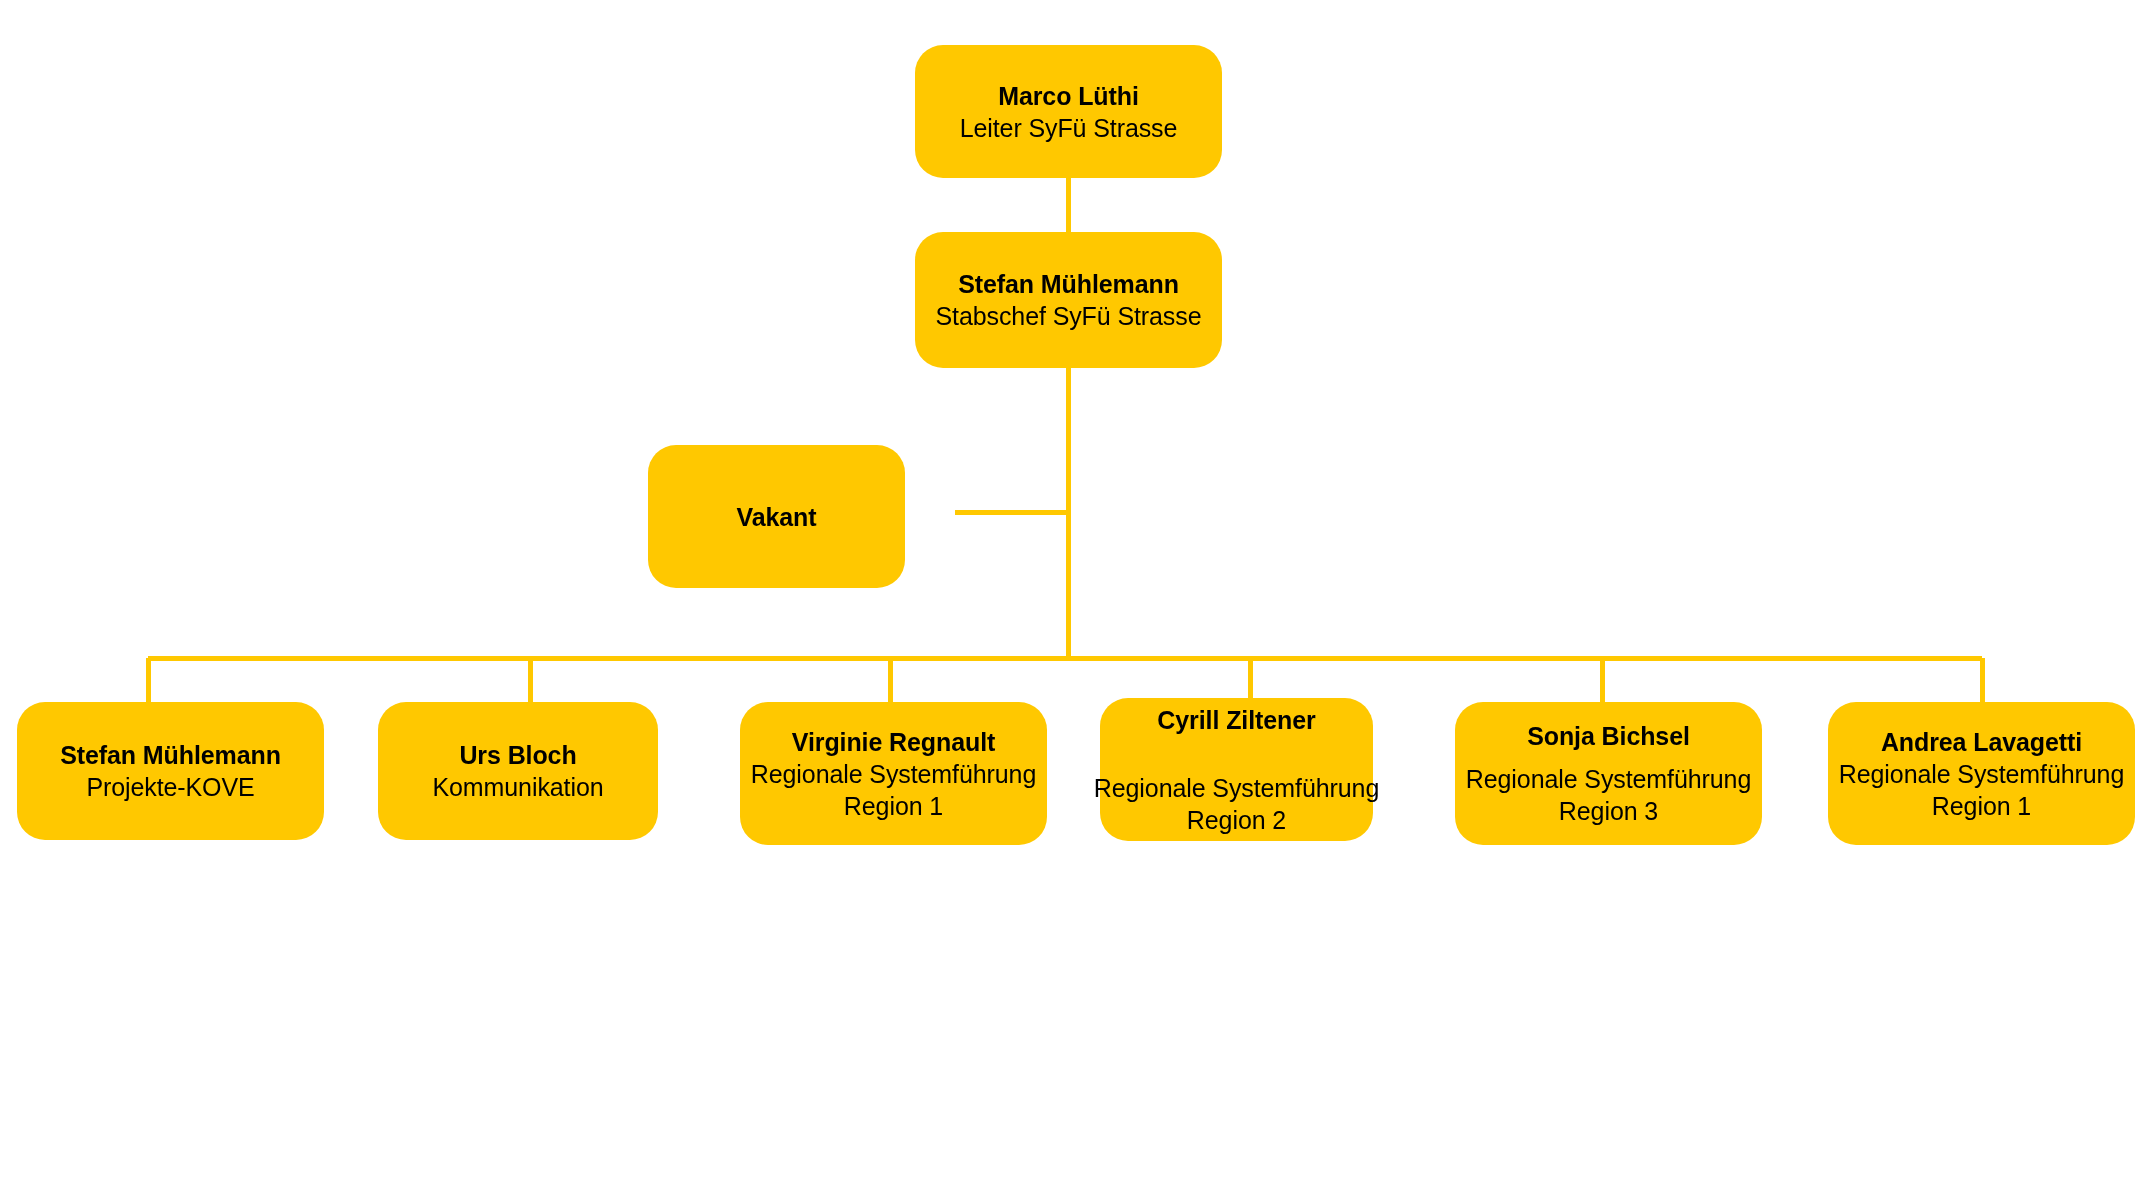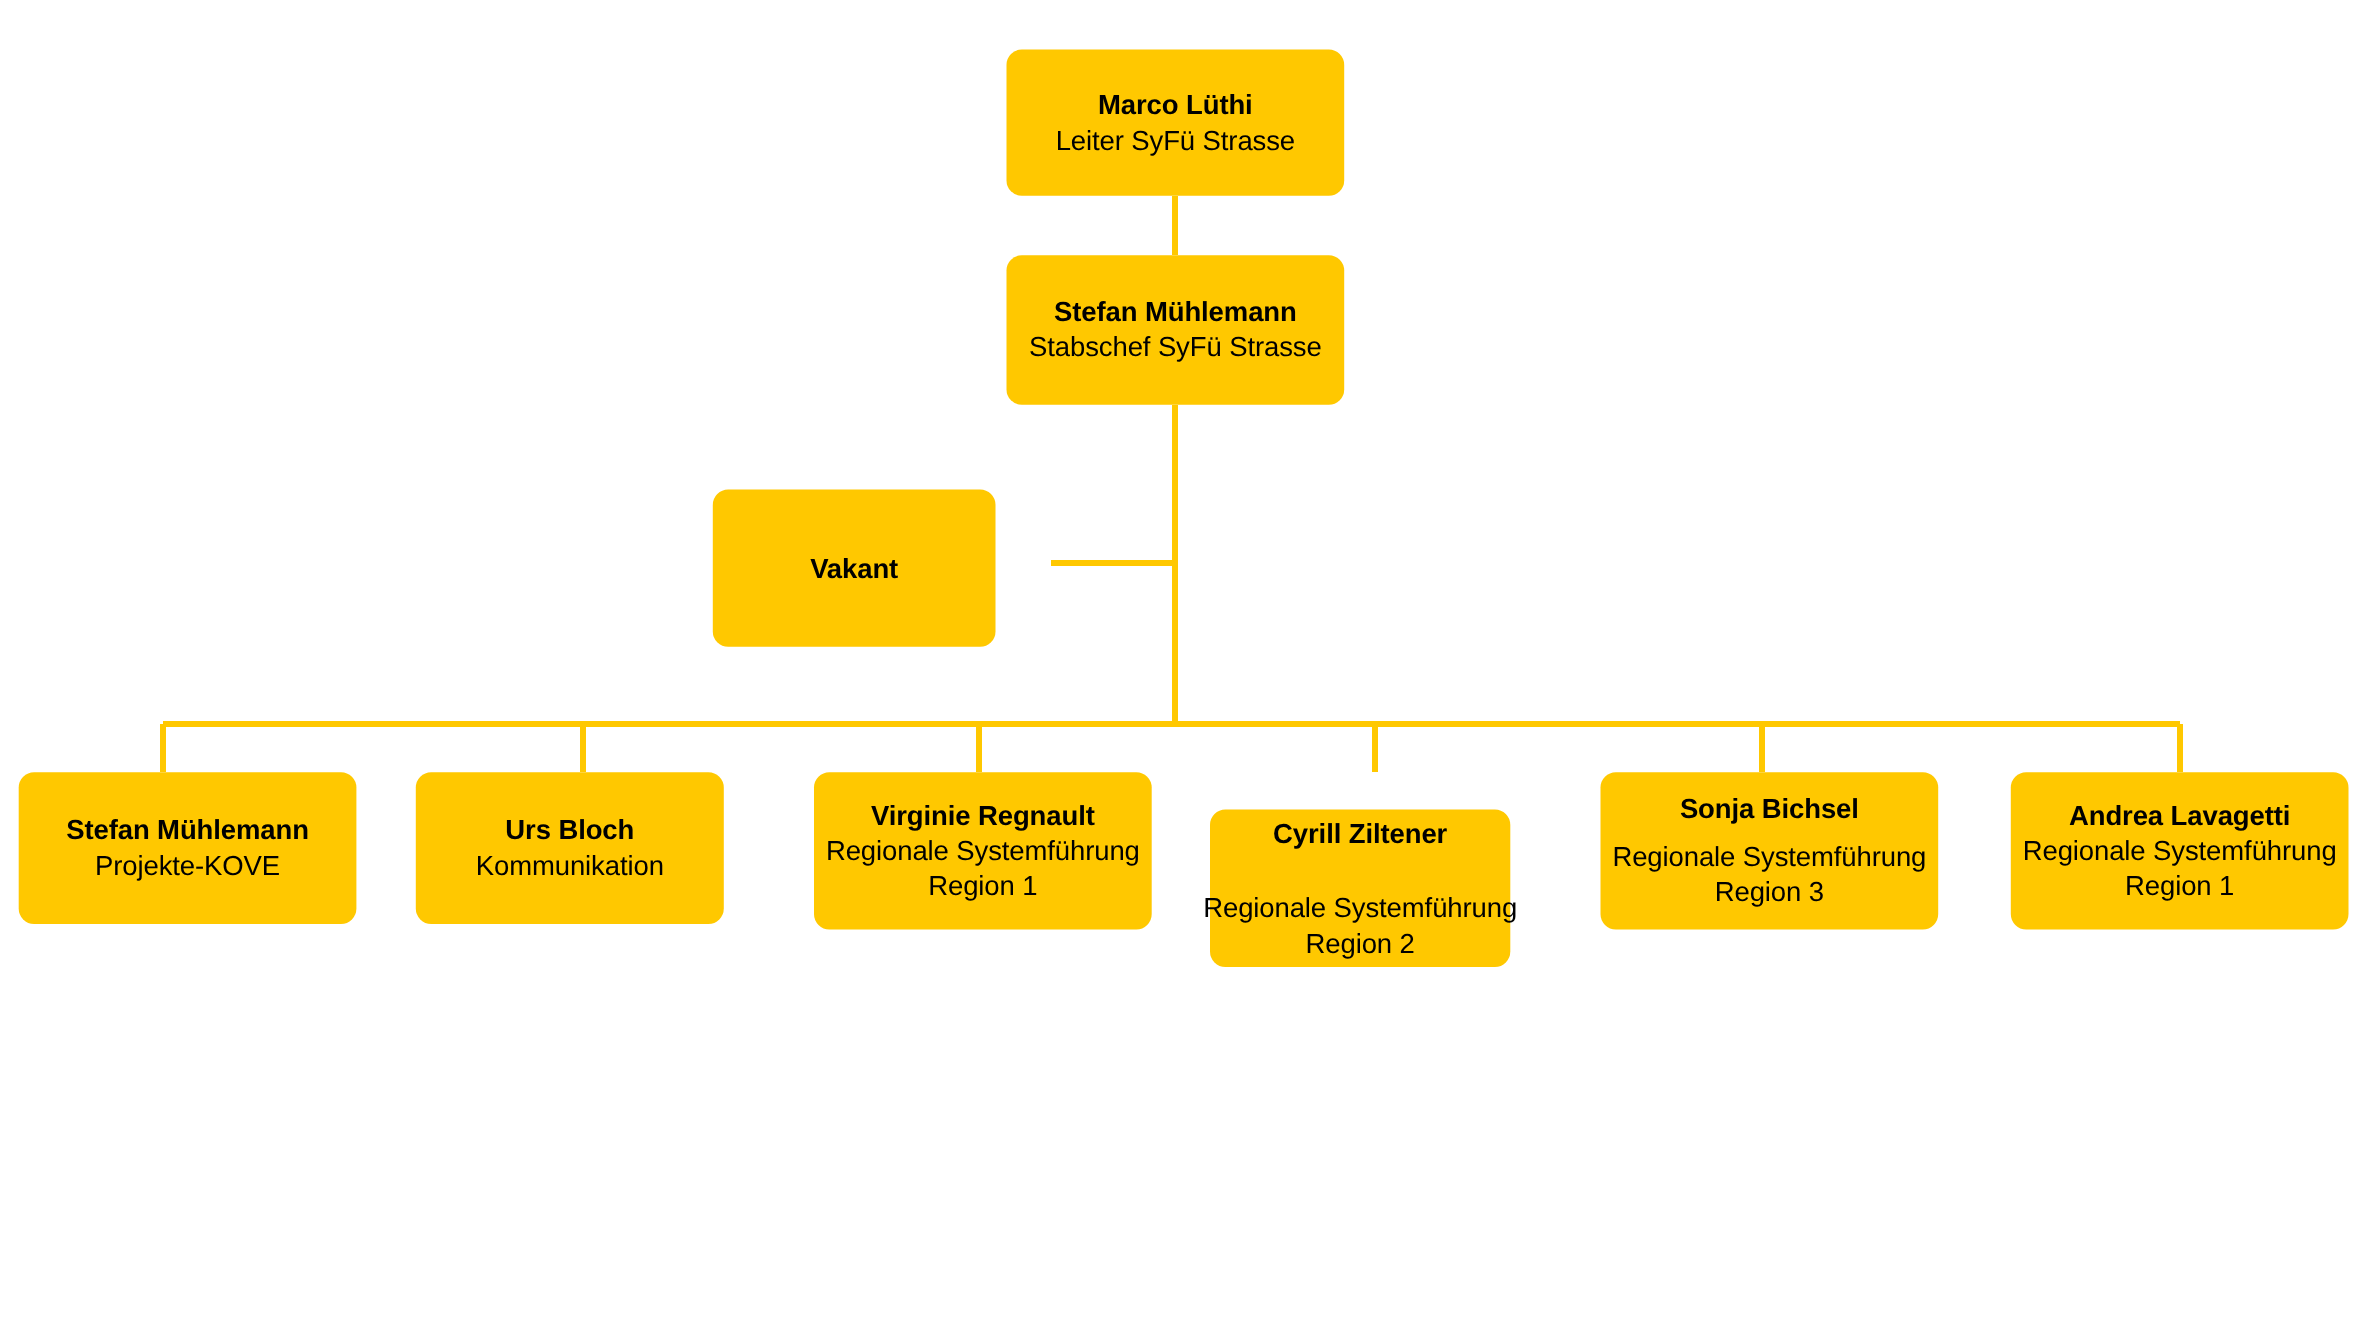--- a/index.html
+++ b/index.html
@@ -23,21 +23,21 @@
     position: absolute;
     left: 0;
     top: 0;
     width: 2141px;
     height: 1203px;
     pointer-events: none;
   }
   .org-node {
     position: absolute;
     background: #ffc800;
-    border-radius: 14px;
+    border-radius: 28px;
     box-sizing: border-box;
     display: flex;
     flex-direction: column;
     align-items: center;
     justify-content: center;
     text-align: center;
     padding: 6px 14px;
     line-height: 1.28;
   }
   .node-name {
@@ -109,21 +109,21 @@
   </div>
 
   <div class="org-node" style="left:740px; top:702px; width:307px; height:143px;">
     <div class="node-name">Virginie Regnault</div>
     <div class="node-role">
       <span class="role-line">Regionale Systemführung</span>
       <span class="role-line">Region 1</span>
     </div>
   </div>
 
-  <div class="org-node" style="left:1100px; top:736px; width:273px; height:143px;gap:36px;">
+  <div class="org-node" style="left:1100px; top:698px; width:273px; height:143px;gap:36px;">
     <div class="node-name">Cyrill Ziltener</div>
     <div class="node-role">
       <span class="role-line">Regionale Systemführung</span>
       <span class="role-line">Region 2</span>
     </div>
   </div>
 
   <div class="org-node" style="left:1455px; top:702px; width:307px; height:143px;gap:11px;">
     <div class="node-name">Sonja Bichsel</div>
     <div class="node-role">

